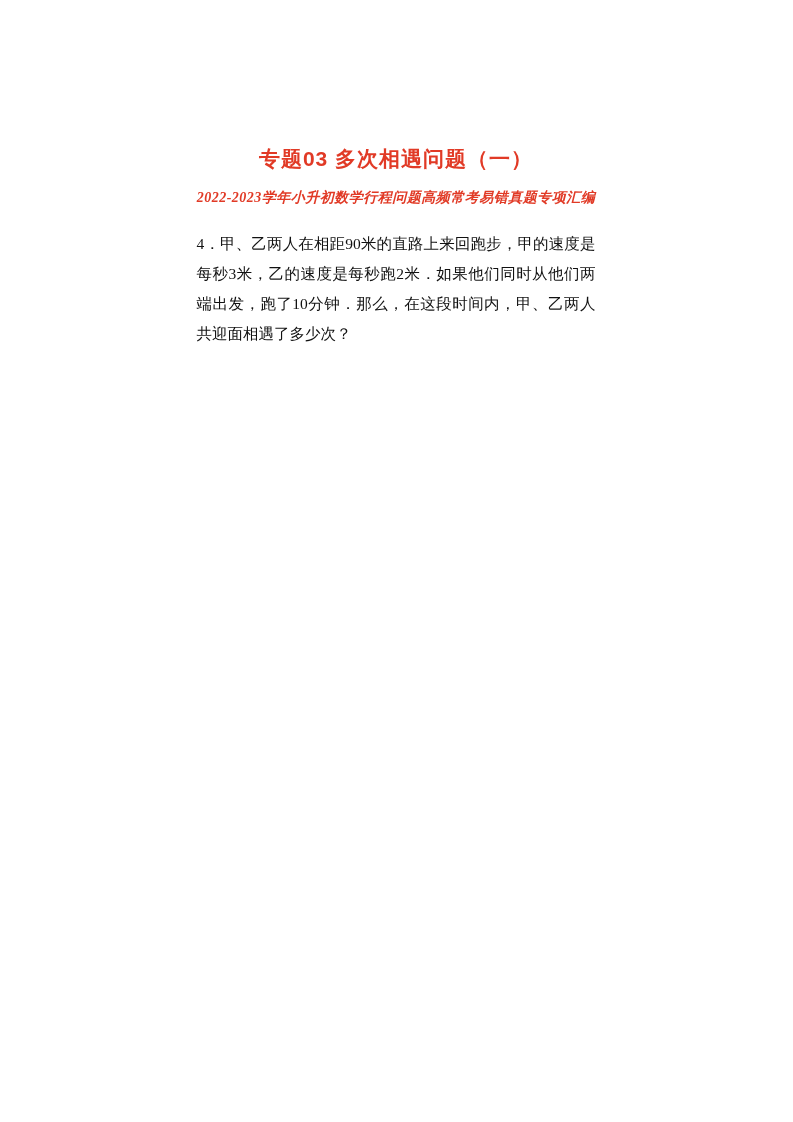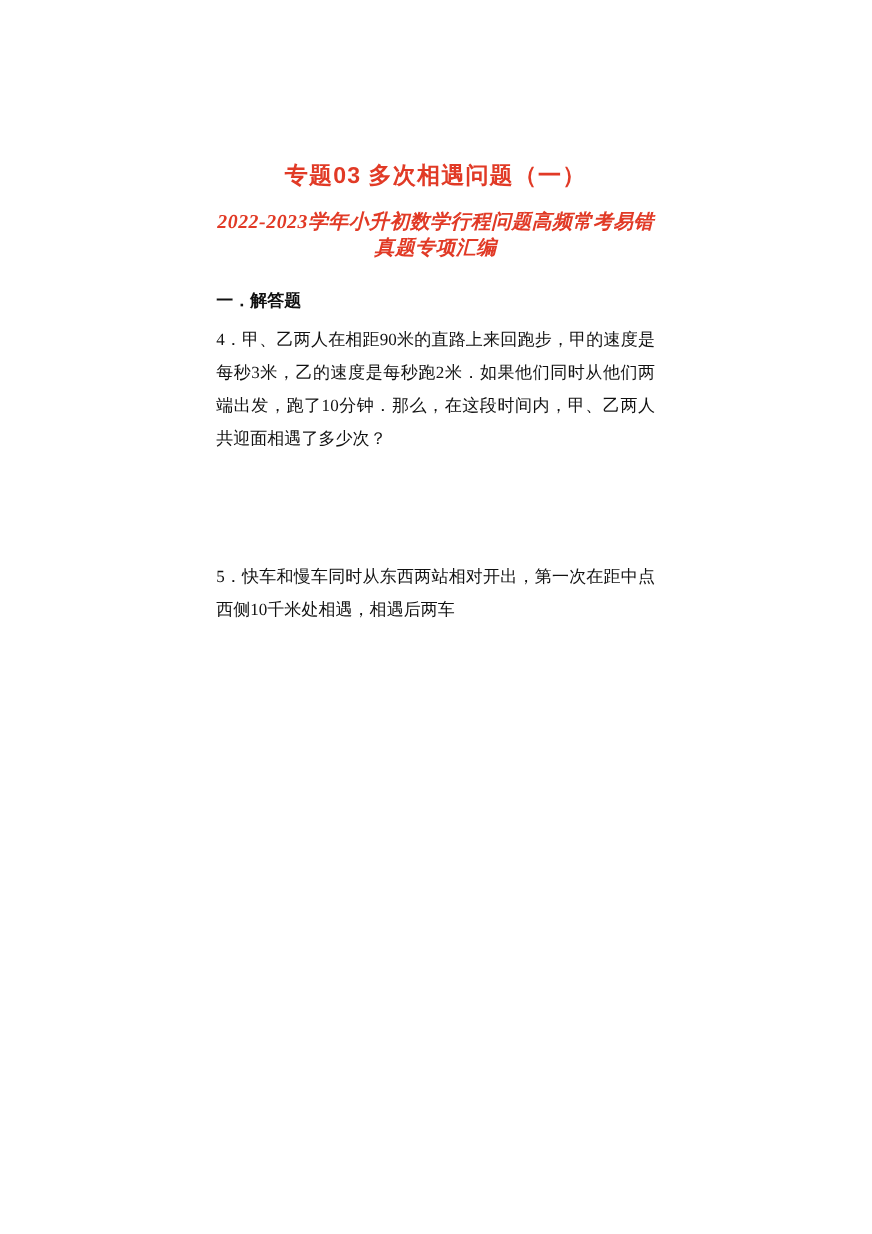--- a/index.html
+++ b/index.html
@@ -24,21 +24,21 @@
     text-align: center;
     font-family: "Liberation Sans", "DejaVu Sans", sans-serif;
     font-size: 21px;
     font-weight: bold;
     letter-spacing: 1px;
     color: var(--accent-red, #e13a26);
   }
   .subtitle {
     margin: 0 0 22px 0;
     text-align: center;
-    font-size: 18px;
+    font-size: 14px;
     font-weight: bold;
     font-style: italic;
     letter-spacing: 0.5px;
     color: var(--accent-red, #e13a26);
   }
   .section-heading {
     margin: 0 0 6px 0;
     font-size: 15.5px;
     line-height: 30px;
     font-weight: bold;
@@ -62,22 +62,20 @@
 </style>
 </head>
 <body>
 
 <div class="page">
 
   <h1 class="title">专题03 多次相遇问题（一）</h1>
 
   <h2 class="subtitle">2022-2023学年小升初数学行程问题高频常考易错真题专项汇编</h2>
 
-  <div class="section-heading">一．解答题</div>
 
 
 
 
   <p class="problem">4．甲、乙两人在相距90米的直路上来回跑步，甲的速度是每秒3米，乙的速度是每秒跑2米．如果他们同时从他们两端出发，跑了10分钟．那么，在这段时间内，甲、乙两人共迎面相遇了多少次？</p>
 
-  <p class="problem">5．快车和慢车同时从东西两站相对开出，第一次在距中点西侧10千米处相遇，相遇后两车</p>
 
 </div>
 
 </body></html>

